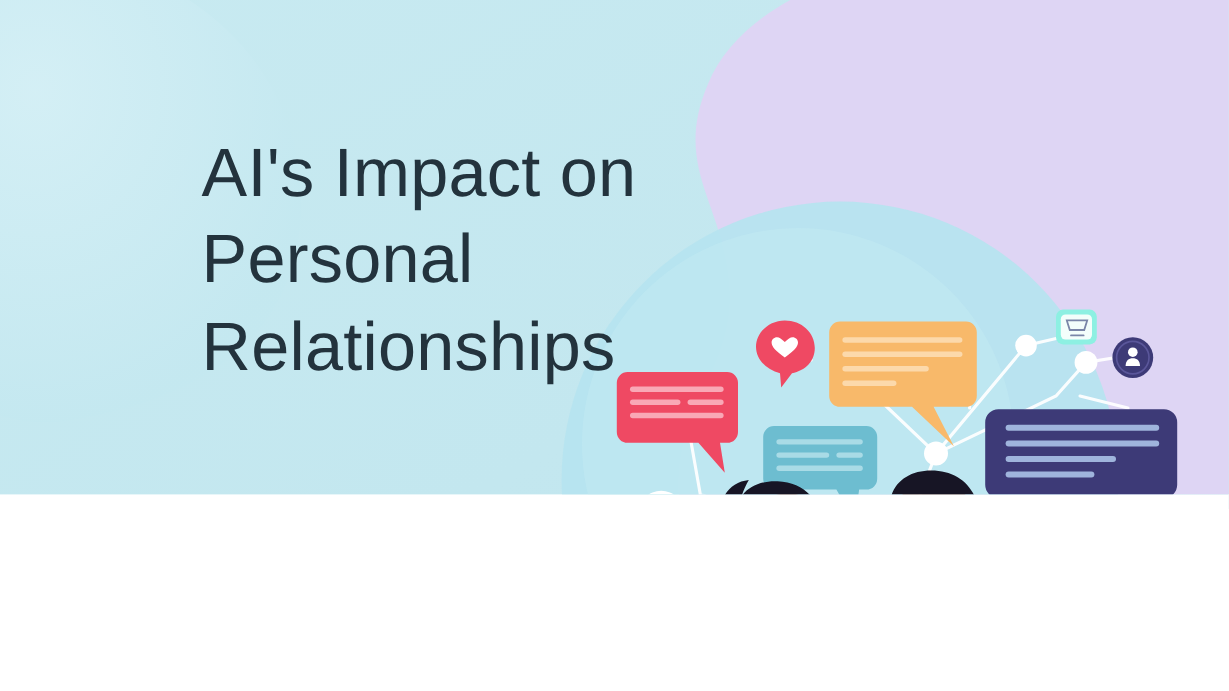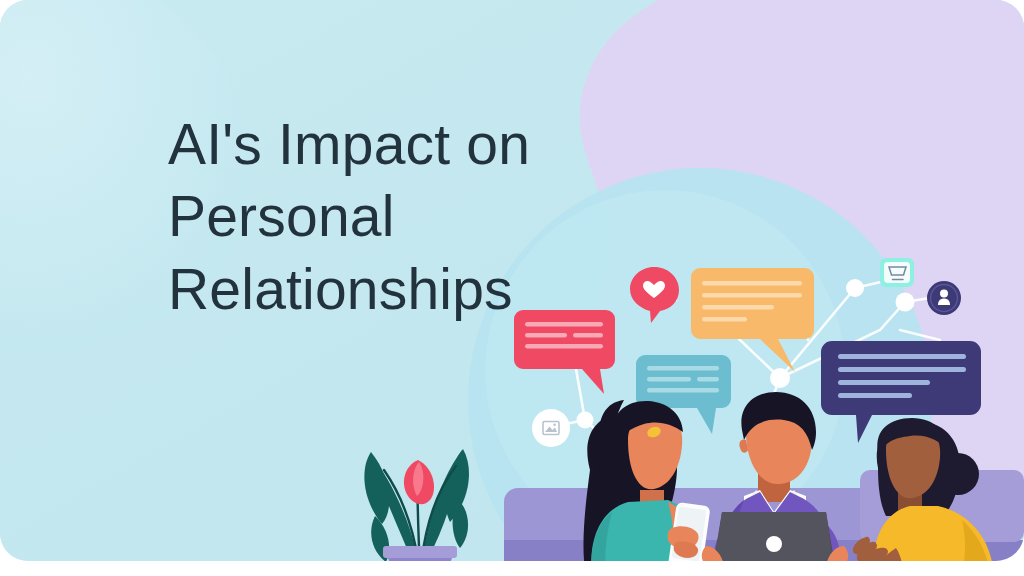--- a/index.html
+++ b/index.html
@@ -7,24 +7,23 @@
     margin: 0;
     padding: 0;
     background: #ffffff;
   }
   body {
     font-family: "Liberation Sans", sans-serif;
   }
   #slide {
     position: relative;
     width: 1024px;
-    height: 561px;
+    height: 412px;
     overflow: hidden;
     background: #c4e8f0;
-    border-radius: 28px;
   }
   #slide svg.layer {
     position: absolute;
     left: 0;
     top: 0;
     width: 1024px;
     height: 576px;
     display: block;
   }
   #title-block {

